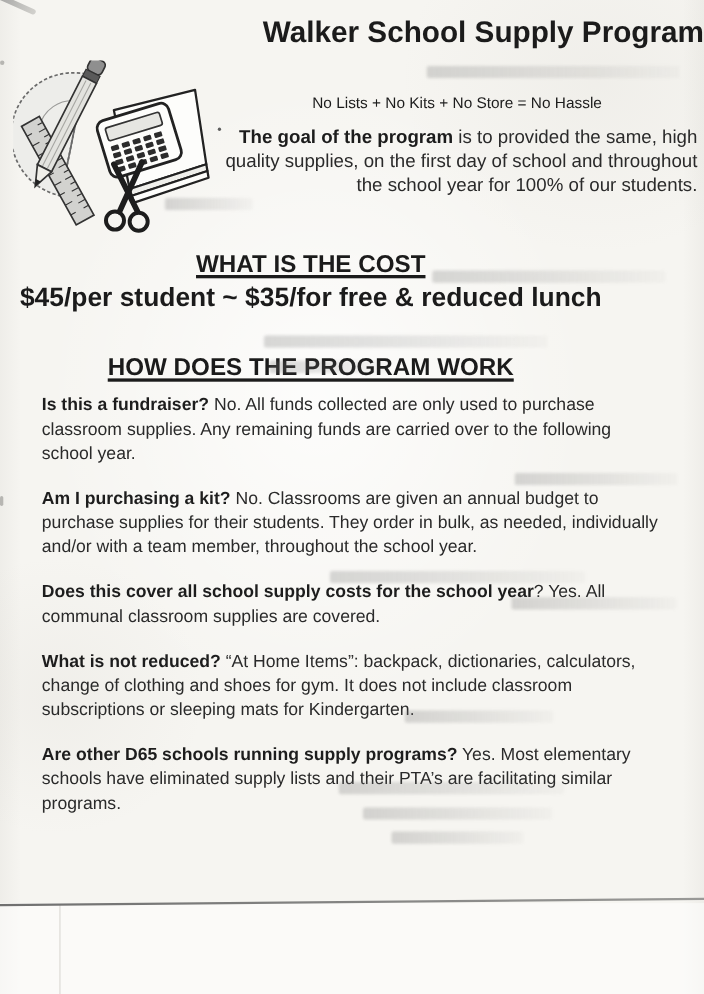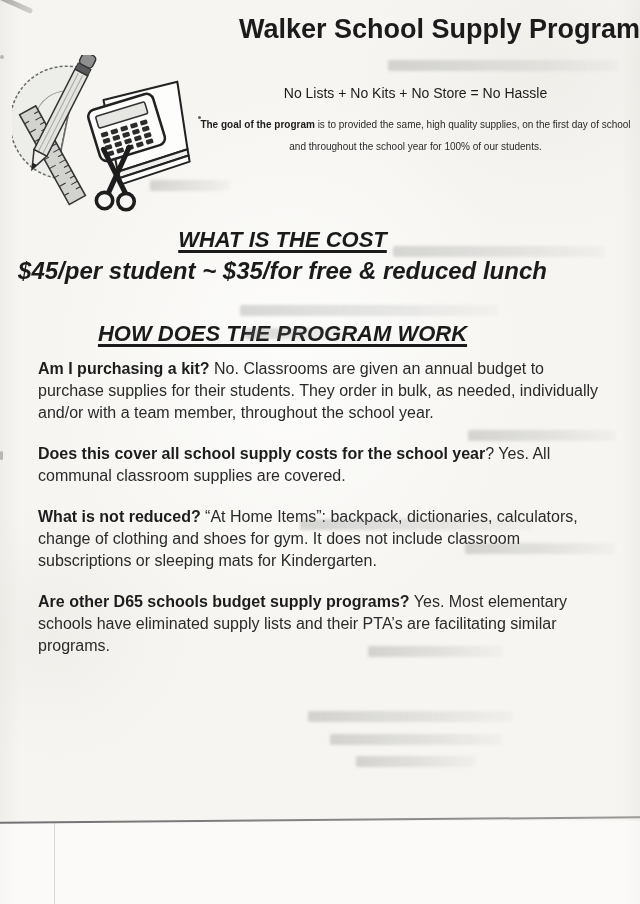--- a/index.html
+++ b/index.html
@@ -12,23 +12,23 @@
       radial-gradient(ellipse 30% 20% at 8% 70%, rgba(185,180,170,.10) 0%, rgba(185,180,170,0) 70%),
       linear-gradient(90deg, rgba(120,115,105,.06) 0%, rgba(120,115,105,0) 3%, rgba(120,115,105,0) 97%, rgba(120,115,105,.06) 100%);
     font-family:"Liberation Sans", sans-serif;color:#222;
   }
   .title{margin:0;padding-top:13px;text-align:right;font-size:27px;line-height:32px;
     font-weight:bold;color:#1b1b1b;}
   .header-row{position:relative;height:176px;}
   .clipart{position:absolute;left:12px;top:10px;width:182px;height:164px;}
   .header-right{position:absolute;left:193px;top:40px;width:445px;text-align:center;}
   .tagline{font-size:14px;font-weight:normal;color:#1c1c1c;}
-  .goal{margin:13px 4px 0;font-size:10px;line-height:22px;color:#2a2a2a;}
+  .goal{margin:13px 4px 0;font-size:17px;line-height:22px;color:#2a2a2a;text-align:right;}
   .goal b{color:#1c1c1c;}
-  .section-col{width:565px;text-align:center;margin-top:5px;font-style:italic;}
+  .section-col{width:565px;text-align:center;margin-top:5px;}
   .heading{margin:0;font-size:22px;line-height:28px;font-weight:bold;color:#1b1b1b;
     text-decoration:underline;text-decoration-thickness:2.5px;text-underline-offset:3px;}
   .heading.how{margin-top:35px;}
   .price{margin-top:3px;font-size:24px;line-height:28px;font-weight:bold;color:#1b1b1b;}
   .faqs{margin:10px 0 0 38px;width:568px;font-size:16px;line-height:22px;color:#2a2a2a;}
   .faq{margin:0 0 19px;}
   .faq b{color:#1d1d1d;}
   
   .ghost{position:absolute;height:11px;border-radius:2px;
     background:linear-gradient(90deg, rgba(120,120,120,.28), rgba(120,120,120,.13) 65%, rgba(120,120,120,.04));
@@ -138,23 +138,24 @@
     </div>
   </div>
 
   <div class="section-col">
     <h2 class="heading">WHAT IS THE COST</h2>
     <div class="price">$45/per student ~ $35/for free &amp; reduced lunch</div>
     <h2 class="heading how">HOW DOES THE PROGRAM WORK</h2>
   </div>
 
   <div class="faqs">
+    <p class="faq"><b>Is this a fundraiser?</b><span> No. All funds collected are only used to purchase classroom supplies. Any remaining funds are carried over to the following school year.</span></p>
     <p class="faq"><b>Am I purchasing a kit?</b><span> No. Classrooms are given an annual budget to purchase supplies for their students. They order in bulk, as needed, individually and/or with a team member, throughout the school year.</span></p>
     <p class="faq"><b>Does this cover all school supply costs for the school year</b><span>? Yes. All communal classroom supplies are covered.</span></p>
     <p class="faq"><b>What is not reduced?</b><span> “At Home Items”: backpack, dictionaries, calculators, change of clothing and shoes for gym. It does not include classroom subscriptions or sleeping mats for Kindergarten.</span></p>
-    <p class="faq"><b>Are other D65 schools budget supply programs?</b><span> Yes. Most elementary schools have eliminated supply lists and their PTA’s are facilitating similar programs.</span></p>
+    <p class="faq"><b>Are other D65 schools running supply programs?</b><span> Yes. Most elementary schools have eliminated supply lists and their PTA’s are facilitating similar programs.</span></p>
   </div>
 
   <div class="below-edge"></div>
   <div class="sheet-line"></div>
   <div class="page-edge-line"></div>
 
 </div>
 
 </body></html>

